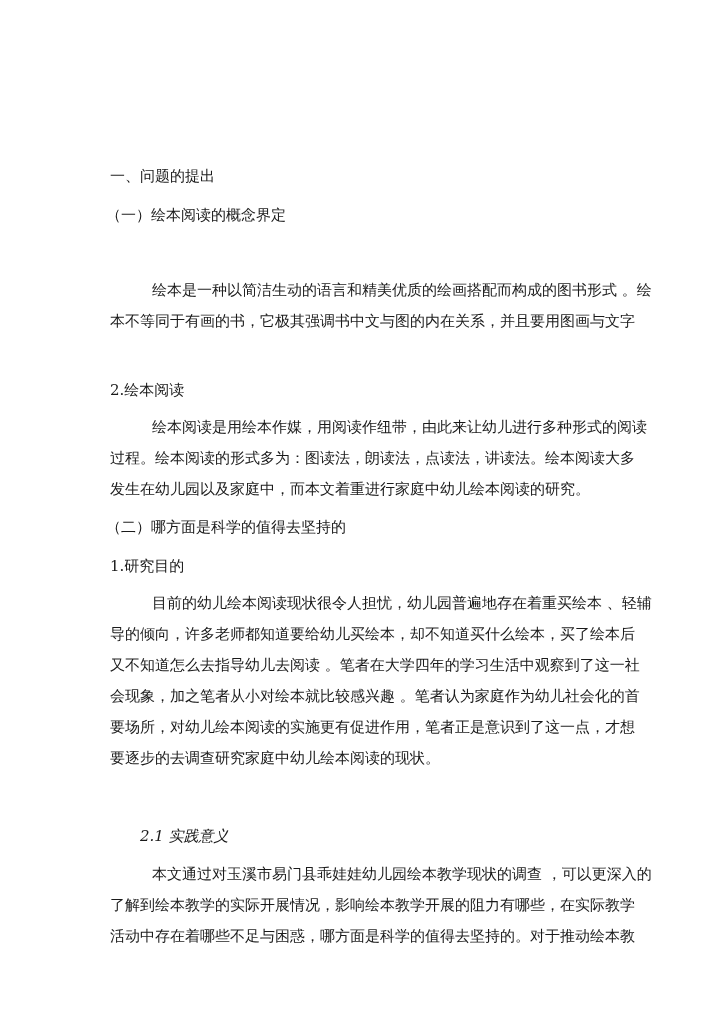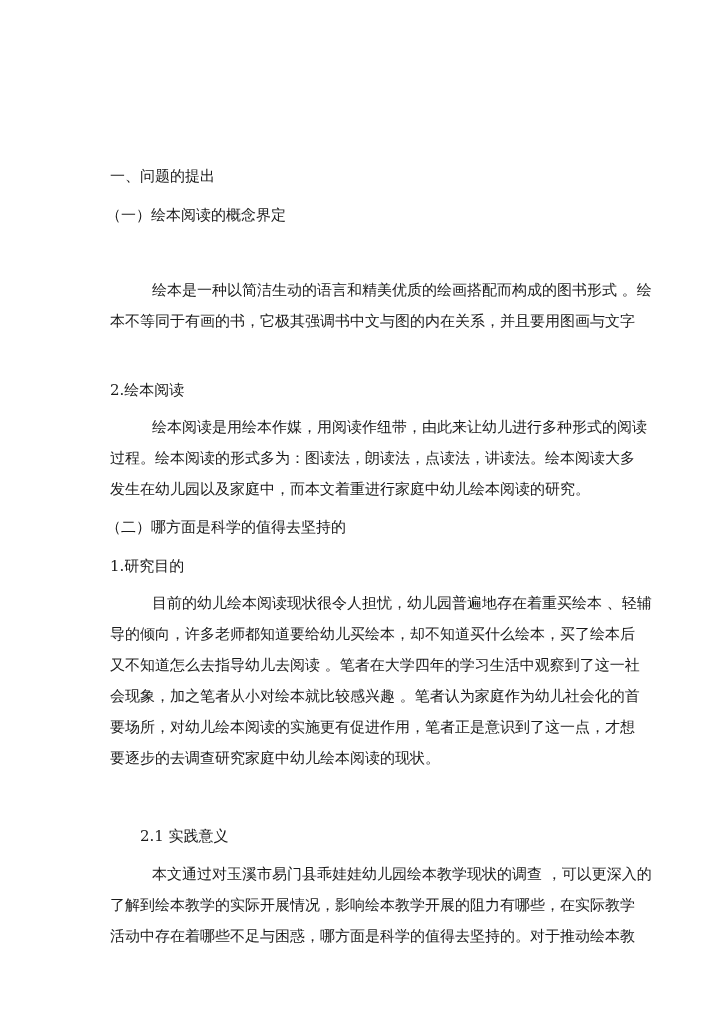--- a/index.html
+++ b/index.html
@@ -3,21 +3,21 @@
 <meta charset="utf-8">
 <style>
   html, body { margin: 0; padding: 0; background: #ffffff; }
   body { width: 720px; height: 1018px; position: relative; overflow: hidden;
          font-family: "DejaVu Serif", "Liberation Serif", serif; color: #1a1a1a; }
   .page { position: absolute; left: 0; top: 0; width: 720px; height: 891px; background: #fff; border-radius: 32px; }
   .line { position: absolute; left: 110px; width: 500px; font-size: 15px; line-height: 20px;
           white-space: nowrap; }
   .just { text-align: justify; text-align-last: justify; }
   .indent { left: 140px; width: 470px; margin-left: 12px; }
-  .sub-indent { left: 140px; }
+  .sub-indent { left: 140px; font-style: italic; }
 </style>
 </head>
 <body>
 
 <div class="page">
 
   <div class="line" style="top:166px">一、问题的提出</div>
 
   <div class="line" style="top:205px; left:106px">（一）绘本阅读的概念界定</div>
 

